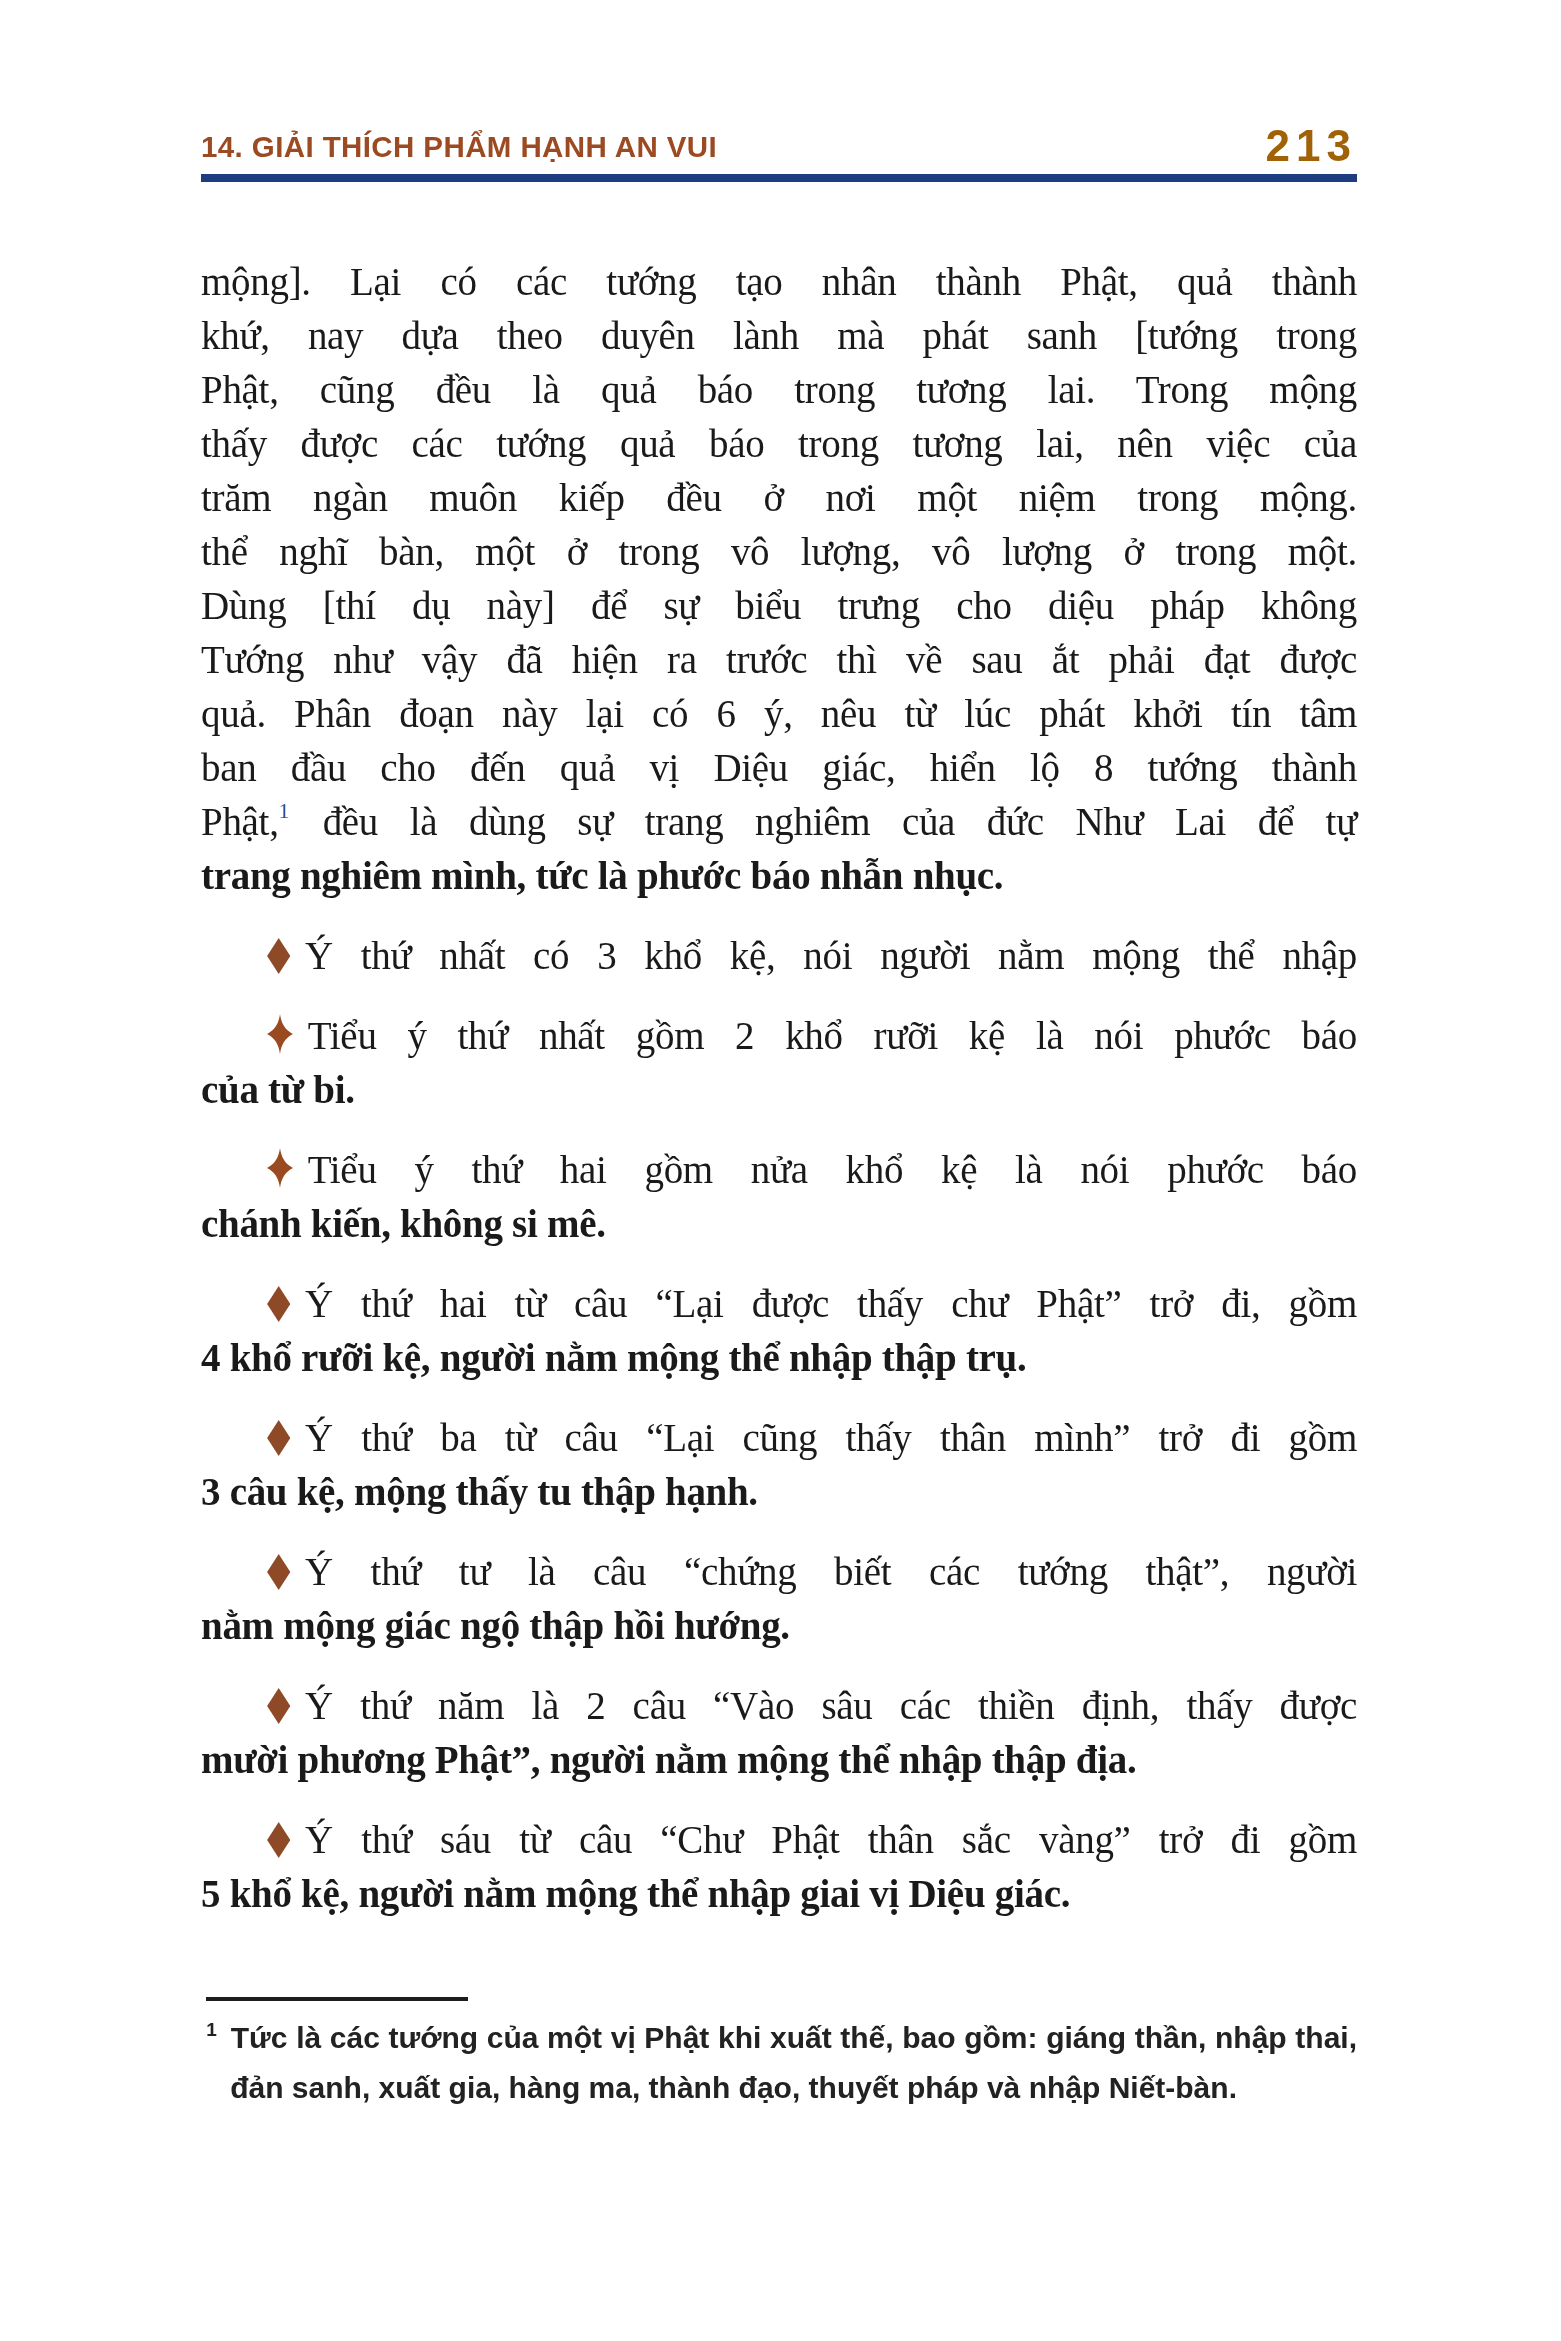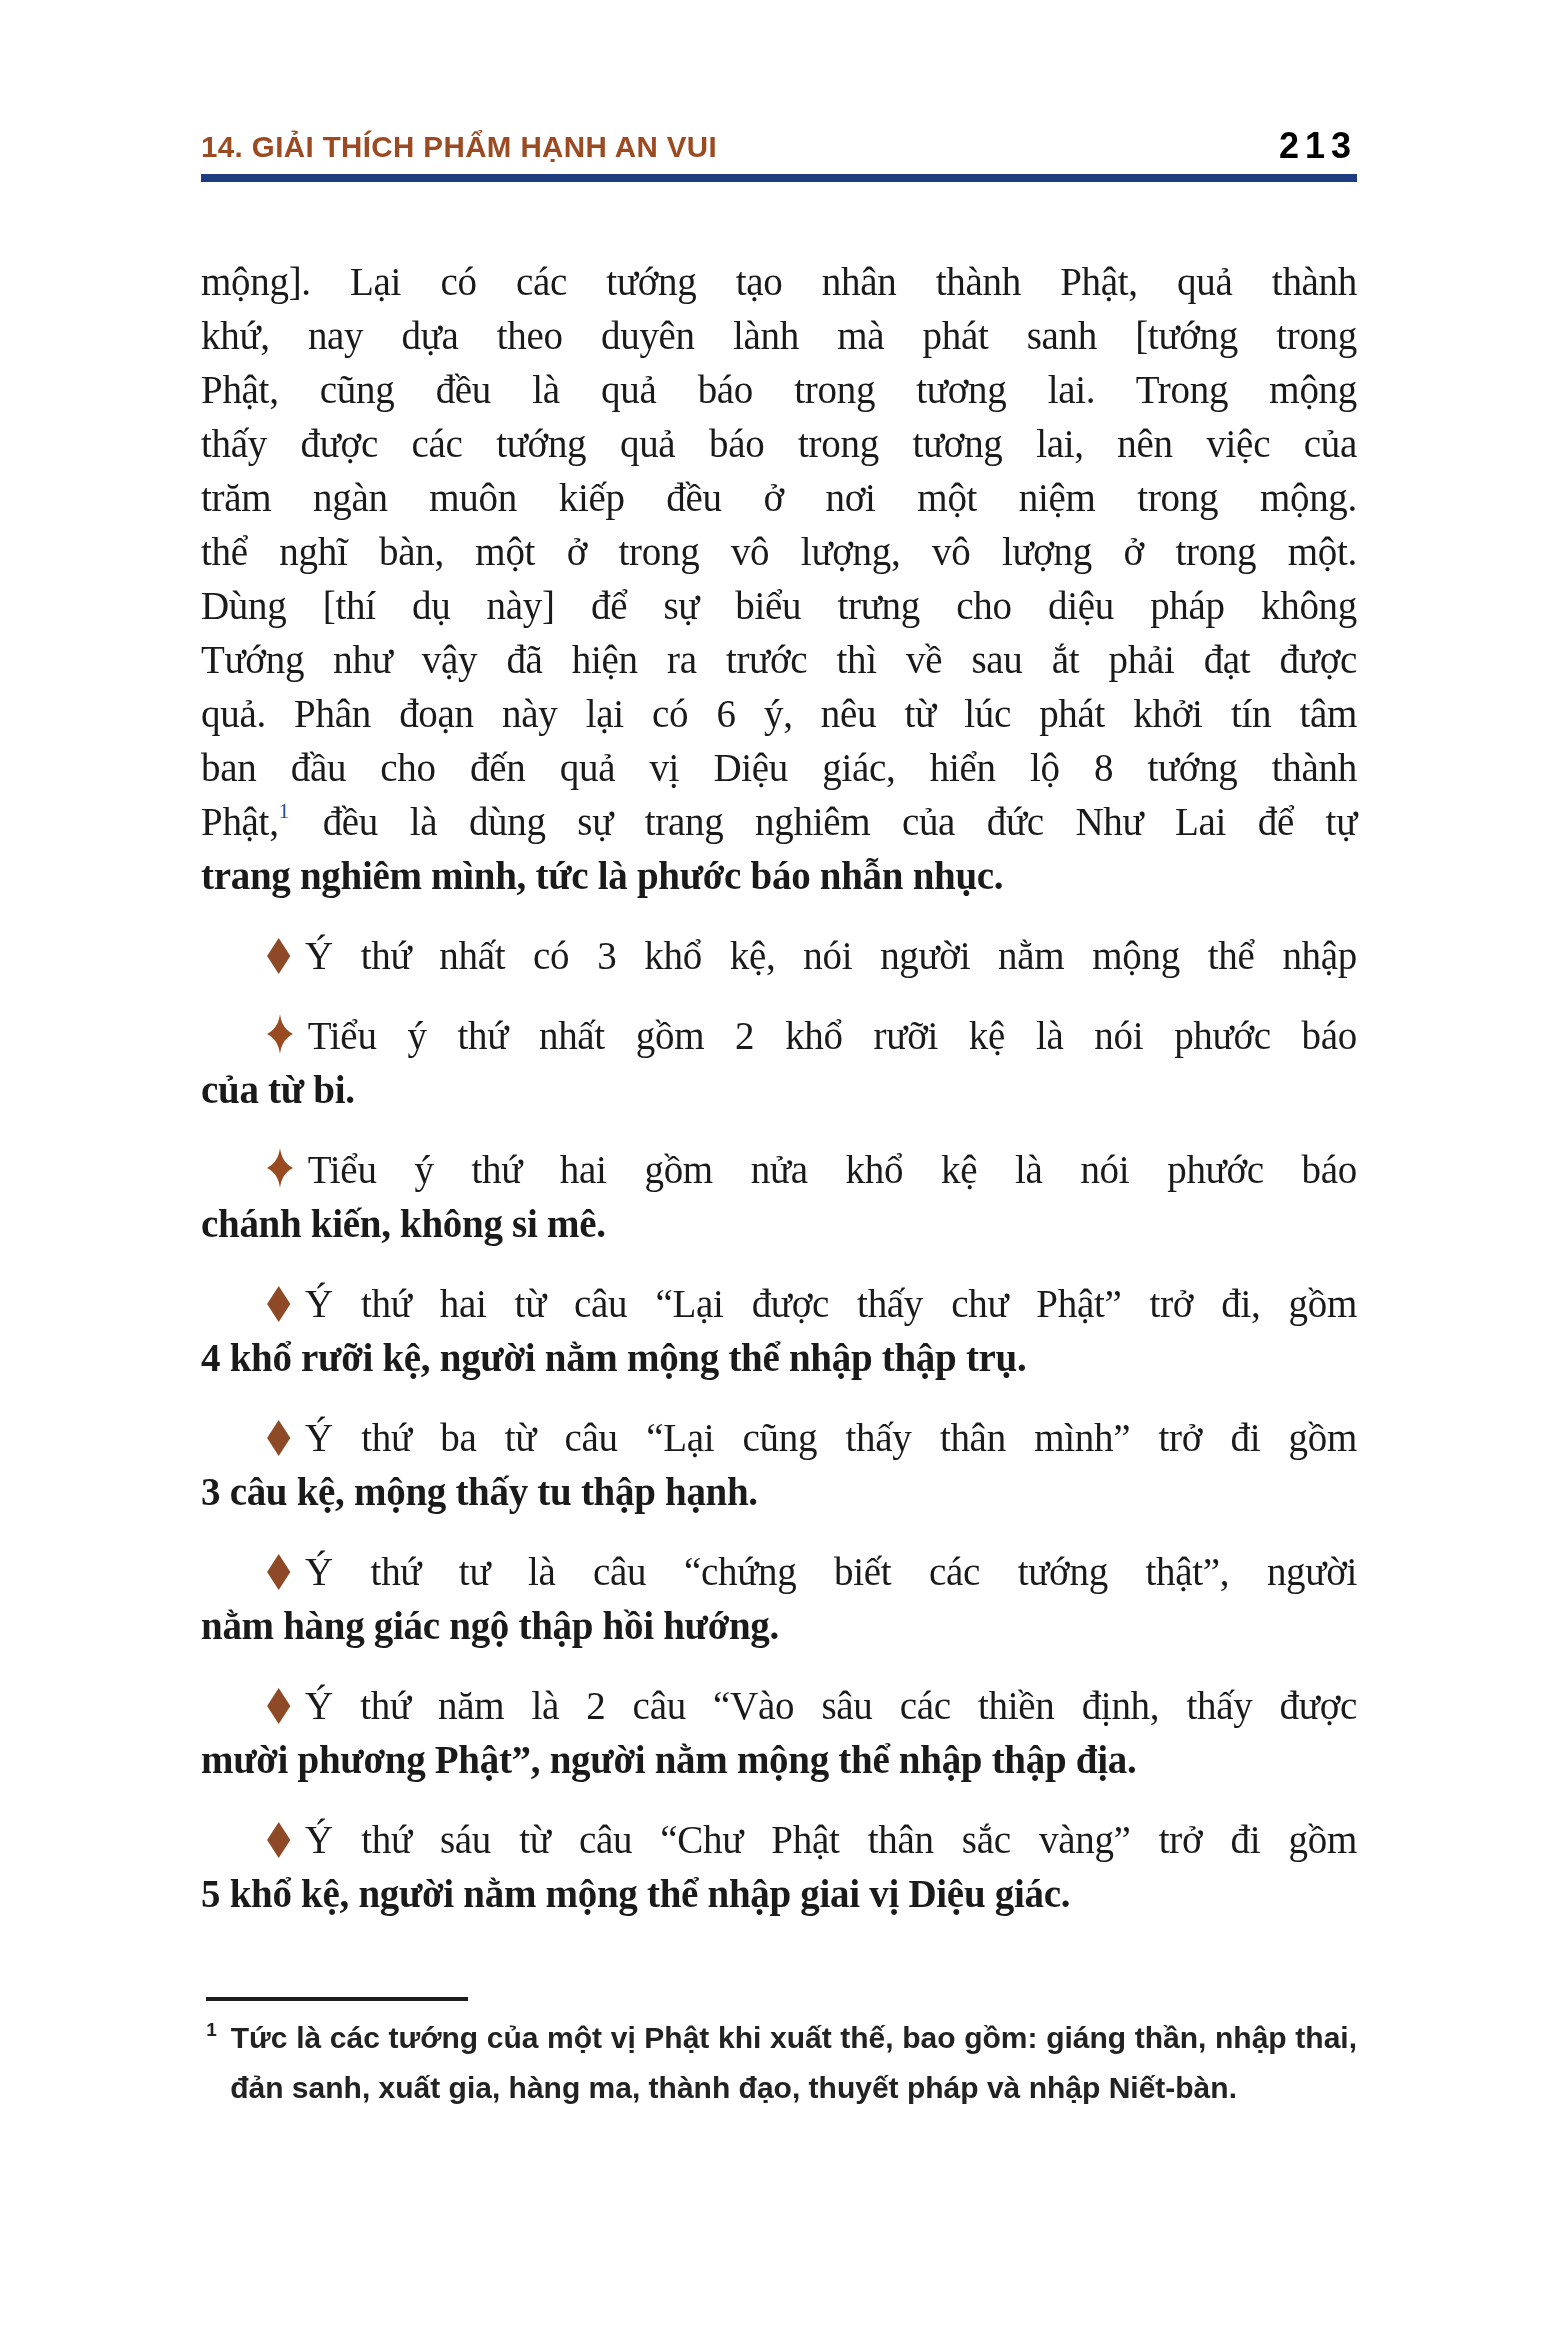--- a/index.html
+++ b/index.html
@@ -15,22 +15,22 @@
   .header-row{
     display:flex;justify-content:space-between;align-items:flex-end;
   }
   .chapter-title{
     font-family:"Liberation Sans","DejaVu Sans",sans-serif;
     font-weight:700;font-size:29.5px;line-height:35px;
     color:#9c4a22;letter-spacing:0.4px;
   }
   .page-number{
     font-family:"Liberation Sans","DejaVu Sans",sans-serif;
-    font-weight:700;font-size:36px;line-height:36px;
-    color:#000000;letter-spacing:6px;
+    font-weight:700;font-size:44px;line-height:36px;
+    color:#a16207;letter-spacing:6px;
   }
   .rule{height:7.8px;background:#1e3d80;margin-top:10.4px;}
   .body-text{
     margin-top:73px;
     font-size:39px;color:#1a1a1a;
     letter-spacing:-0.3px;
   }
   .line{
     line-height:54px;
     text-align:justify;
@@ -119,21 +119,21 @@
       <div class="block bullet">
         <div class="line bfirst"><svg class="bullet-icon" width="23.4" height="36" viewBox="0 0 27 42">
             <polygon points="13.5,0 27,21 13.5,42 0,21" fill="#8e4a26"></polygon>
           </svg>Ý thứ ba từ câu “Lại cũng thấy thân mình” trở đi gồm</div>
         <div class="line last">3 câu kệ, mộng thấy tu thập hạnh.</div>
       </div>
       <div class="block bullet">
         <div class="line bfirst"><svg class="bullet-icon" width="23.4" height="36" viewBox="0 0 27 42">
             <polygon points="13.5,0 27,21 13.5,42 0,21" fill="#8e4a26"></polygon>
           </svg>Ý thứ tư là câu “chứng biết các tướng thật”, người</div>
-        <div class="line last">nằm hàng giác ngộ thập hồi hướng.</div>
+        <div class="line last">nằm mộng giác ngộ thập hồi hướng.</div>
       </div>
       <div class="block bullet">
         <div class="line bfirst"><svg class="bullet-icon" width="23.4" height="36" viewBox="0 0 27 42">
             <polygon points="13.5,0 27,21 13.5,42 0,21" fill="#8e4a26"></polygon>
           </svg>Ý thứ năm là 2 câu “Vào sâu các thiền định, thấy được</div>
         <div class="line last">mười phương Phật”, người nằm mộng thể nhập thập địa.</div>
       </div>
       <div class="block bullet">
         <div class="line bfirst"><svg class="bullet-icon" width="23.4" height="36" viewBox="0 0 27 42">
             <polygon points="13.5,0 27,21 13.5,42 0,21" fill="#8e4a26"></polygon>

